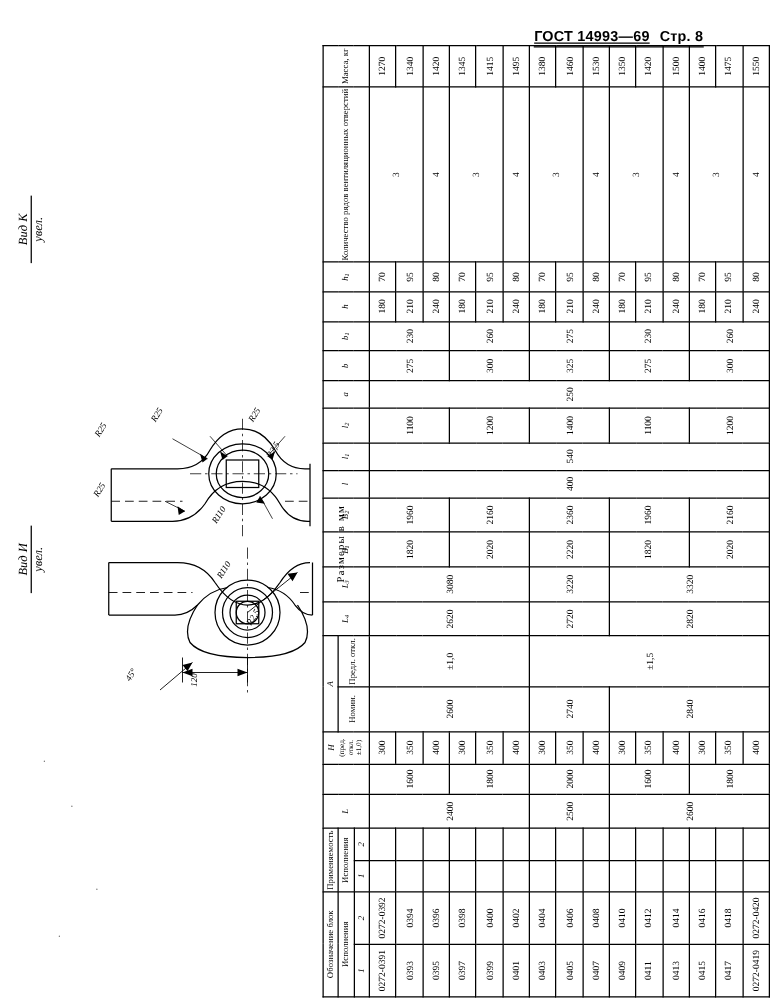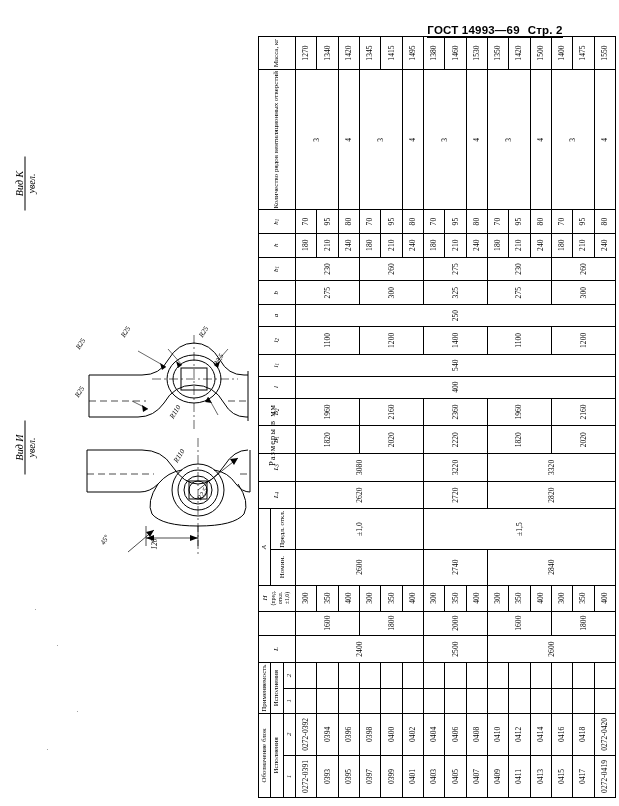--- a/index.html
+++ b/index.html
@@ -4,21 +4,21 @@
 <style>
   html,body{margin:0;padding:0;background:#fff;}
   body{width:619px;height:806px;position:relative;overflow:hidden;
        font-family:"Liberation Serif",serif;color:#000;}
 
   
   #header{position:absolute;left:395px;top:24px;width:200px;text-align:center;
           font-family:"Liberation Sans",sans-serif;font-weight:bold;font-size:11.5px;
           letter-spacing:.2px;}
   #header .hdr-line{display:inline-block;border-bottom:1.6px solid #000;padding-bottom:1px;}
-  #header .gost{margin-right:8px;}
+  #header .gost{margin-right:8px;text-decoration:underline;}
 
   
   #table-rot{
     position:absolute;
     left:258px; top:36px;
     width:762px;   
     height:358px;  
     transform:rotate(-90deg);
     transform-origin:0 0;
     translate:0 762px;
@@ -47,21 +47,21 @@
           font-family:"Liberation Serif",serif;white-space:nowrap;}
   .sidetxt{position:absolute;font-family:"Liberation Serif",serif;font-size:8.5px;
            transform:rotate(-90deg);transform-origin:50% 50%;white-space:nowrap;letter-spacing:1px;}
   .dots{position:absolute;font-size:9px;color:#777;}
 </style>
 </head>
 <body>
 
 <div id="header">
   <span class="hdr-line">
-    <span class="gost">ГОСТ 14993—69</span><span>Стр. 2</span>
+    <span class="gost">ГОСТ 14993—69</span><span>Стр. 8</span>
   </span>
 </div>
 
 <div id="drawings">
 
   <div class="viewlabel" style="left:-2px;top:172px;width:54px;">
     <u>Вид К</u>
     <span>увел.</span>
   </div>
 

